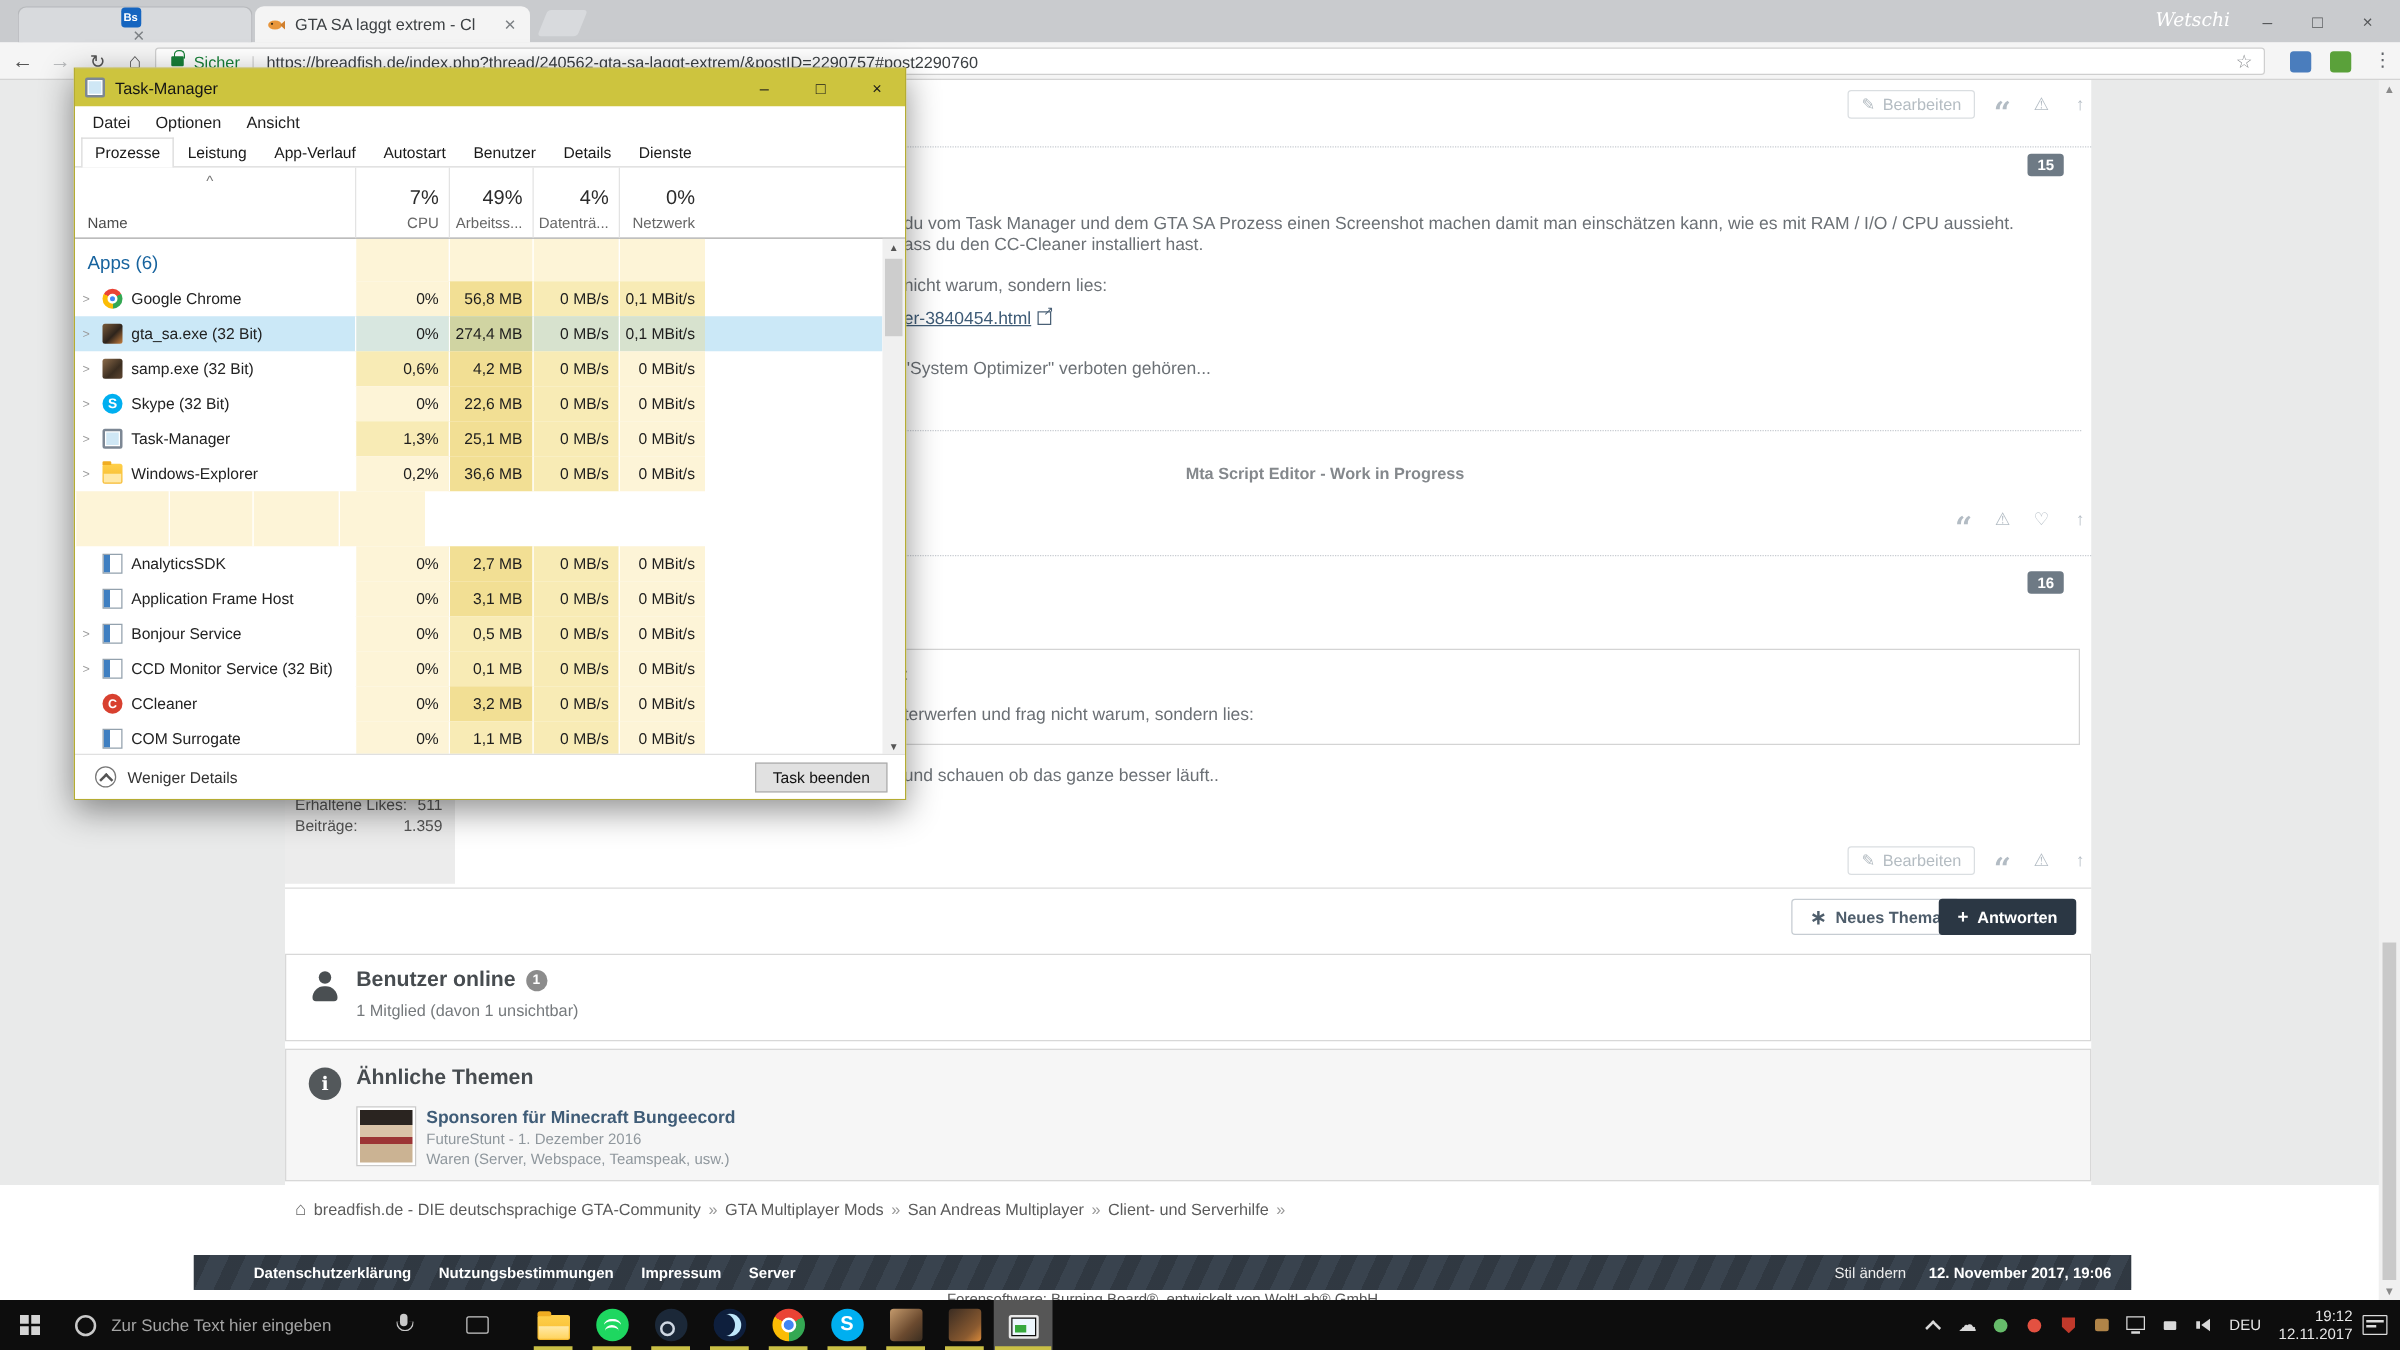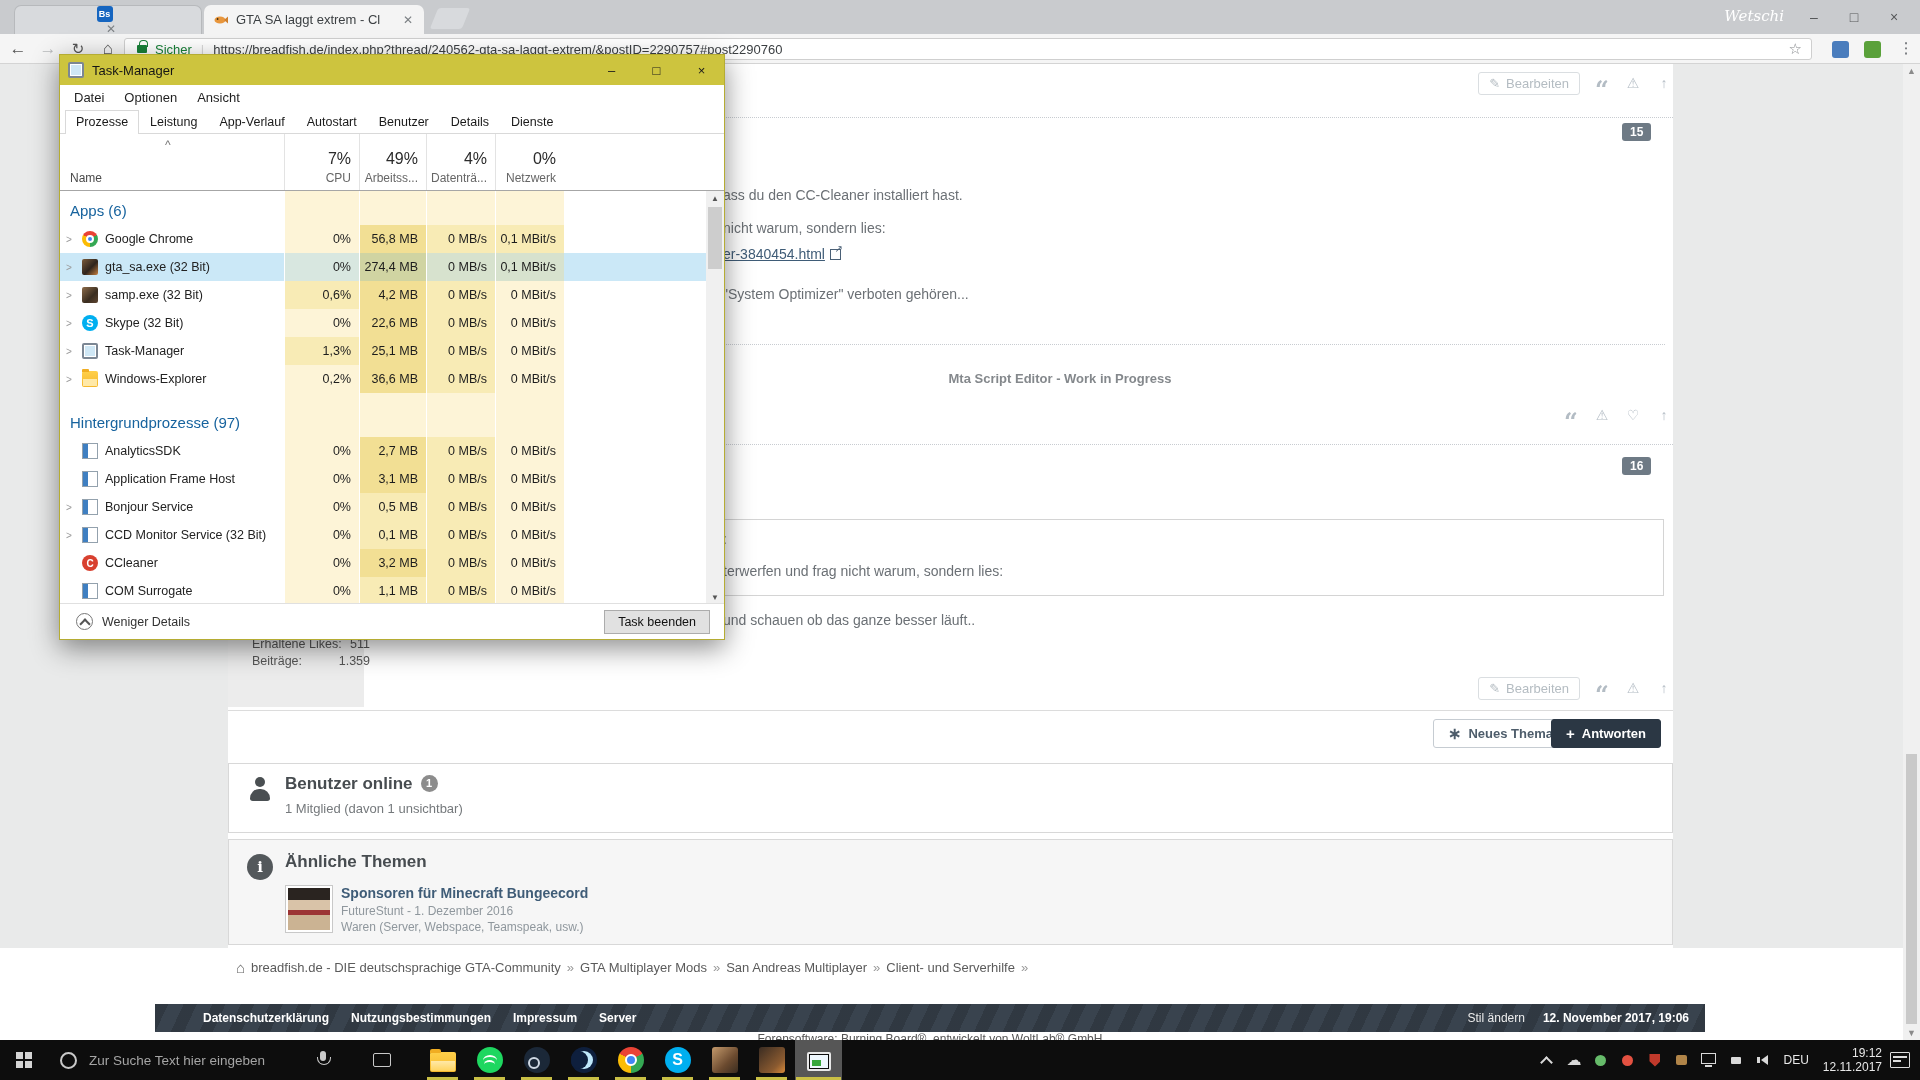--- a/index.html
+++ b/index.html
@@ -48,21 +48,21 @@
   .fi-alert::before { content:'\26A0'; font-size:14px; }
   .fi-like::before { content:'\2661'; font-size:14px; }
   .fi-up::before { content:'\2191'; font-size:14px; font-weight:bold; }
   .post-badge { position:absolute; left:1622px; background:#6e7a85; color:#fff; font-size:12px; font-weight:bold; border-radius:3px; padding:2px 8px; }
   .p-line { position:absolute; font-size:14px; color:#6b7075; white-space:nowrap; }
   .p-link { position:absolute; font-size:14px; color:#3f5c77; text-decoration:underline; white-space:nowrap; display:flex; align-items:center; gap:5px; }
   .extlink-icon { width:11px; height:11px; border:1.5px solid #4a6076; position:relative; display:inline-block; }
   .extlink-icon::before { content:'\2197'; position:absolute; right:-3px; top:-7px; font-size:10px; color:#4a6076; background:transparent; }
   .sig-text { position:absolute; left:455px; top:371px; width:1210px; text-align:center; font-weight:bold; font-size:13px; color:#84888c; }
   .sidebar16 { position:absolute; left:228px; top:445px; width:136px; height:262px; background:#ececec; }
-  .stat-row { position:absolute; left:252px; width:118px; display:flex; justify-content:space-between; font-size:12.5px; color:#555; }
+  .stat-row { position:absolute; left:236px; width:118px; display:flex; justify-content:space-between; font-size:12.5px; color:#555; }
   .quotebox { position:absolute; left:444px; top:519px; width:1220px; height:77px; border:1px solid #d4d4d4; background:#fff; }
   .col-bottom { position:absolute; left:228px; top:710px; width:1445px; border-top:1px solid #dcdcdc; }
   .pill-btn { position:absolute; top:719px; height:29px; display:inline-flex; align-items:center; gap:7px; padding:0 14px; border-radius:3px; font-size:13px; font-weight:bold; }
   .btn-new { left:1433px; background:#fff; border:1px solid #c6ccd2; color:#4e5d6b; }
   .btn-reply { left:1551px; background:#2b3744; border:1px solid #2b3744; color:#fff;justify-content:center; }
   .asterisk-icon::before { content:'\2217'; font-size:16px; }
   .plus-icon::before { content:'+'; font-size:15px; font-weight:bold; }
   .info-box { position:absolute; left:228px; width:1445px; border:1px solid #d8d8d8; }
   .box-users { top:763px; height:70px; background:#fff; }
   .box-similar { top:839px; height:106px; background:#f6f6f6; }
@@ -220,20 +220,21 @@
         </span>
       <span id="prev-icons" style="display:flex;gap:13px;">
           <span class="fi fi-quote"></span>
           <span class="fi fi-alert"></span>
           <span class="fi fi-up"></span>
         </span>
     </div>
     <div class="dotted-sep" style="top:117px;"></div>
 
     <div class="post-badge" style="top:123px;">15</div>
+    <div class="p-line" style="left:723px;top:170px;">du vom Task Manager und dem GTA SA Prozess einen Screenshot machen damit man einschätzen kann, wie es mit RAM / I/O / CPU aussieht.</div>
     <div class="p-line" style="left:723px;top:187px;">ass du den CC-Cleaner installiert hast.</div>
     <div class="p-line" style="left:723px;top:220px;">nicht warum, sondern lies:</div>
     <div class="p-link" style="left:723px;top:246px;">
         <span>er-3840454.html</span>
         <span class="extlink-icon"></span>
       </div>
     <div class="p-line" style="left:723px;top:286px;">"System Optimizer" verboten gehören...</div>
     <div class="dotted-sep" style="left:455px;top:344px;width:1210px;"></div>
     <div class="sig-text">Mta Script Editor - Work in Progress</div>
     <div class="action-row" style="top:402px;">
@@ -492,23 +493,20 @@
             <span class="exp">&gt;</span>
             <span class="pic ic-explorer"></span>
             <span>Windows-Explorer</span>
           </div>
           <div class="cell w-cpu h0">0,2%</div>
           <div class="cell w-mem h2">36,6 MB</div>
           <div class="cell w-disk h1">0 MB/s</div>
           <div class="cell w-net h0">0 MBit/s</div>
         </div>
         <div class="tm-row grp grp2">
-          <div class="c-name">
-            <span class="grp-label">Hintergrundprozesse (97)</span>
-          </div>
           <div class="cell h0 w-cpu"></div>
           <div class="cell h0 w-mem"></div>
           <div class="cell h0 w-disk"></div>
           <div class="cell h0 w-net"></div>
         </div>
         <div class="tm-row proc">
           <div class="c-name">
             <span class="exp"></span>
             <span class="pic ic-winapp"></span>
             <span>AnalyticsSDK</span>

